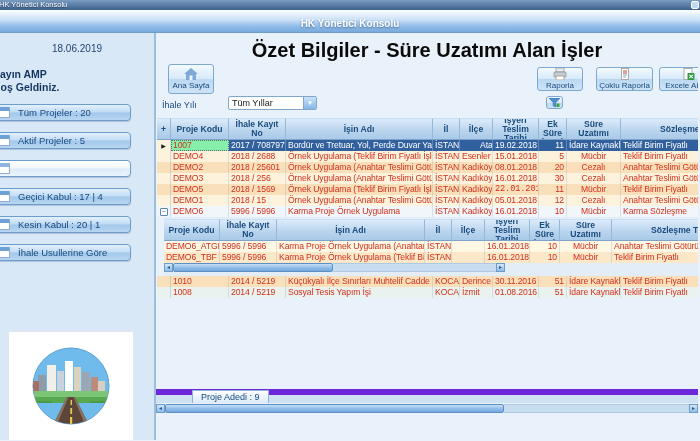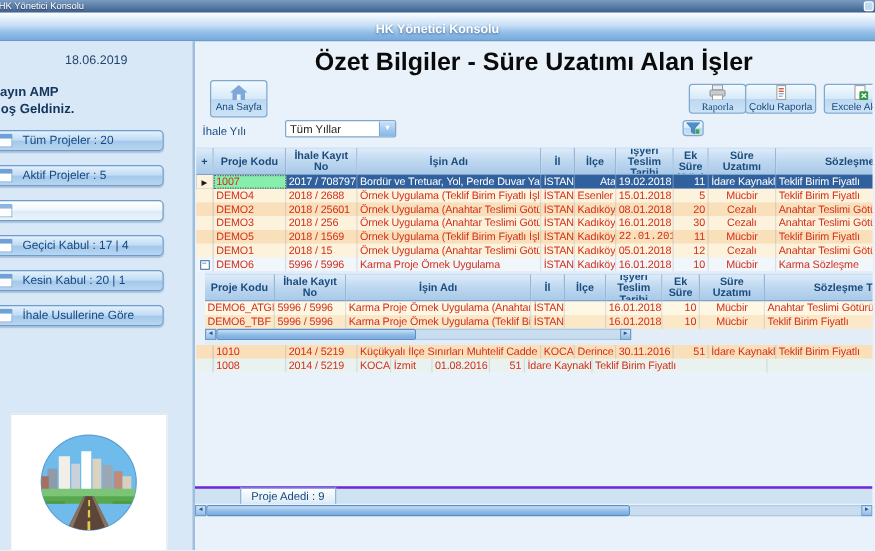--- a/index.html
+++ b/index.html
@@ -42,21 +42,21 @@
 
   
   .page-title { position:absolute; top:6px; left:0; width:100%; text-align:center;
                 font-size:20px; font-weight:bold; color:#0A0A0A; }
   .btn { position:absolute; display:flex; flex-direction:column; align-items:center; justify-content:center;
          border:1px solid #7FA8CF; border-radius:3px;
          background:linear-gradient(#F3FAFF,#D6E9F9 50%,#BCD8F1 52%,#CDE3F6);
          font-size:8px; color:#17497F; cursor:pointer; }
   .btn .bico { margin-bottom:1px; }
   .home-btn { left:12px; top:31px; width:46px; height:30px; }
-  .report-btn { left:395px; top:34px; width:46px; height:24px;font-family:Liberation Serif, serif; }
+  .report-btn { left:381px; top:34px; width:46px; height:24px; }
   .multi-btn { left:440px; top:34px; width:57px; height:24px; }
   .excel-btn { left:503px; top:34px; width:57px; height:24px; }
   .filter-btn { left:390px; top:63px; width:17px; height:13px; }
   .year-label { position:absolute; left:6px; top:67px; font-size:9px; color:#17497F; }
   .combo { position:absolute; left:72px; top:63px; width:89px; height:14px; background:#fff;
            border:1px solid #7FA8CC; border-radius:2px; display:flex; align-items:center; }
   .combo .cval { flex:1; font-size:9px; color:#222; padding-left:3px; white-space:nowrap; overflow:hidden; }
   .combo .carrow { width:13px; height:12px; background:linear-gradient(#CAE2F8,#86B7E6);
                    border-left:1px solid #7FA8CC; border-radius:0 1px 1px 0; color:#fff; font-size:6px;
                    display:flex; align-items:center; justify-content:center; }
@@ -89,21 +89,21 @@
   .subblock { margin-left:7px; background:#E3EDF8; padding:2px 0 4px 0; }
   .scrollbar { display:flex; height:9px; align-items:stretch; }
   .sc-arrow { width:9px; background:linear-gradient(#D3E7FA,#8FBCE8); border:1px solid #6E9CC8;
               color:#2B5B8E; font-size:5px; line-height:7px; text-align:center; flex:none; }
   .sc-thumb { background:linear-gradient(#C6DFF6,#8FBCE8 55%,#79AADD); border:1px solid #5E8FC4;
               border-radius:2px; flex:none; }
   .sc-track { background:#C9DDF1; flex:1; border-top:1px solid #AFC9E2; border-bottom:1px solid #AFC9E2; }
 
   
   .foot-band { position:absolute; left:0; bottom:37px; width:100%; height:14px; background:#CFE2F2;
-               border-top:2px solid #6d28d9; }
+               border-top:6px solid #6d28d9; }
   .foot-tab { position:absolute; left:36px; bottom:0; height:13px; padding:0 8px;
               background:linear-gradient(#FDFEFF,#DCEAF7); border:1px solid #8FB4D9; border-bottom:none;
               font-size:9px; color:#17497F; line-height:12px; }
   .foot-scroll { position:absolute; left:0; bottom:27px; width:100%; }
   .foot-white { position:absolute; left:0; bottom:0; width:100%; height:27px; background:#FFFFFF; }
   .foot-note { position:absolute; left:4px; top:5px; font-size:9px; font-weight:bold; color:#E03024; white-space:nowrap; }
 
   
   .ico-home { width:14px; height:12px; }
   .ico-generic { width:14px; height:12px; }
@@ -396,20 +396,21 @@
               <div class="gcell" style="width: 33px; text-align: left;">Derince</div>
               <div class="gcell" style="width: 46px; text-align: center;">30.11.2016</div>
               <div class="gcell" style="width: 28px; text-align: right;">51</div>
               <div class="gcell" style="width: 54px; text-align: center;">İdare Kaynaklı</div>
               <div class="gcell" style="width: 140px; text-align: left;">Teklif Birim Fiyatlı</div>
             </div>
             <div class="grow r-pale">
               <div class="expcell" style="width: 14px;"></div>
               <div class="gcell" style="width: 58px; text-align: left;">1008</div>
               <div class="gcell" style="width: 57px; text-align: left;">2014 / 5219</div>
+              <div class="gcell" style="width: 147px; text-align: left;">Sosyal Tesis Yapım İşi</div>
               <div class="gcell" style="width: 27px; text-align: left;">KOCAELİ</div>
               <div class="gcell" style="width: 33px; text-align: left;">İzmit</div>
               <div class="gcell" style="width: 46px; text-align: center;">01.08.2016</div>
               <div class="gcell" style="width: 28px; text-align: right;">51</div>
               <div class="gcell" style="width: 54px; text-align: center;">İdare Kaynaklı</div>
               <div class="gcell" style="width: 140px; text-align: left;">Teklif Birim Fiyatlı</div>
             </div>
           </div>
       </div>
 

